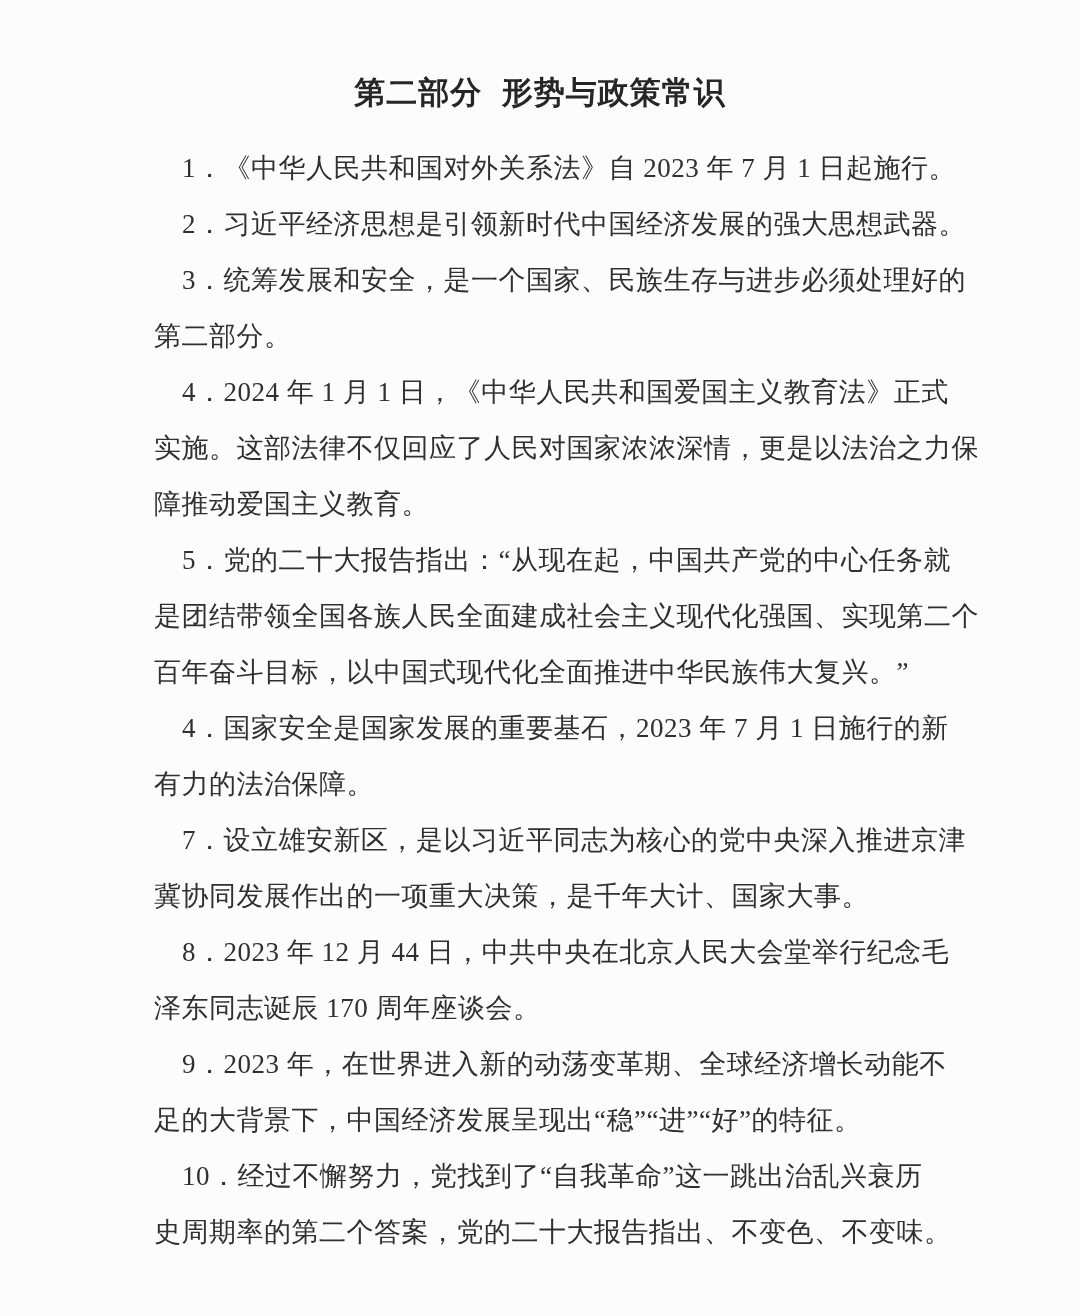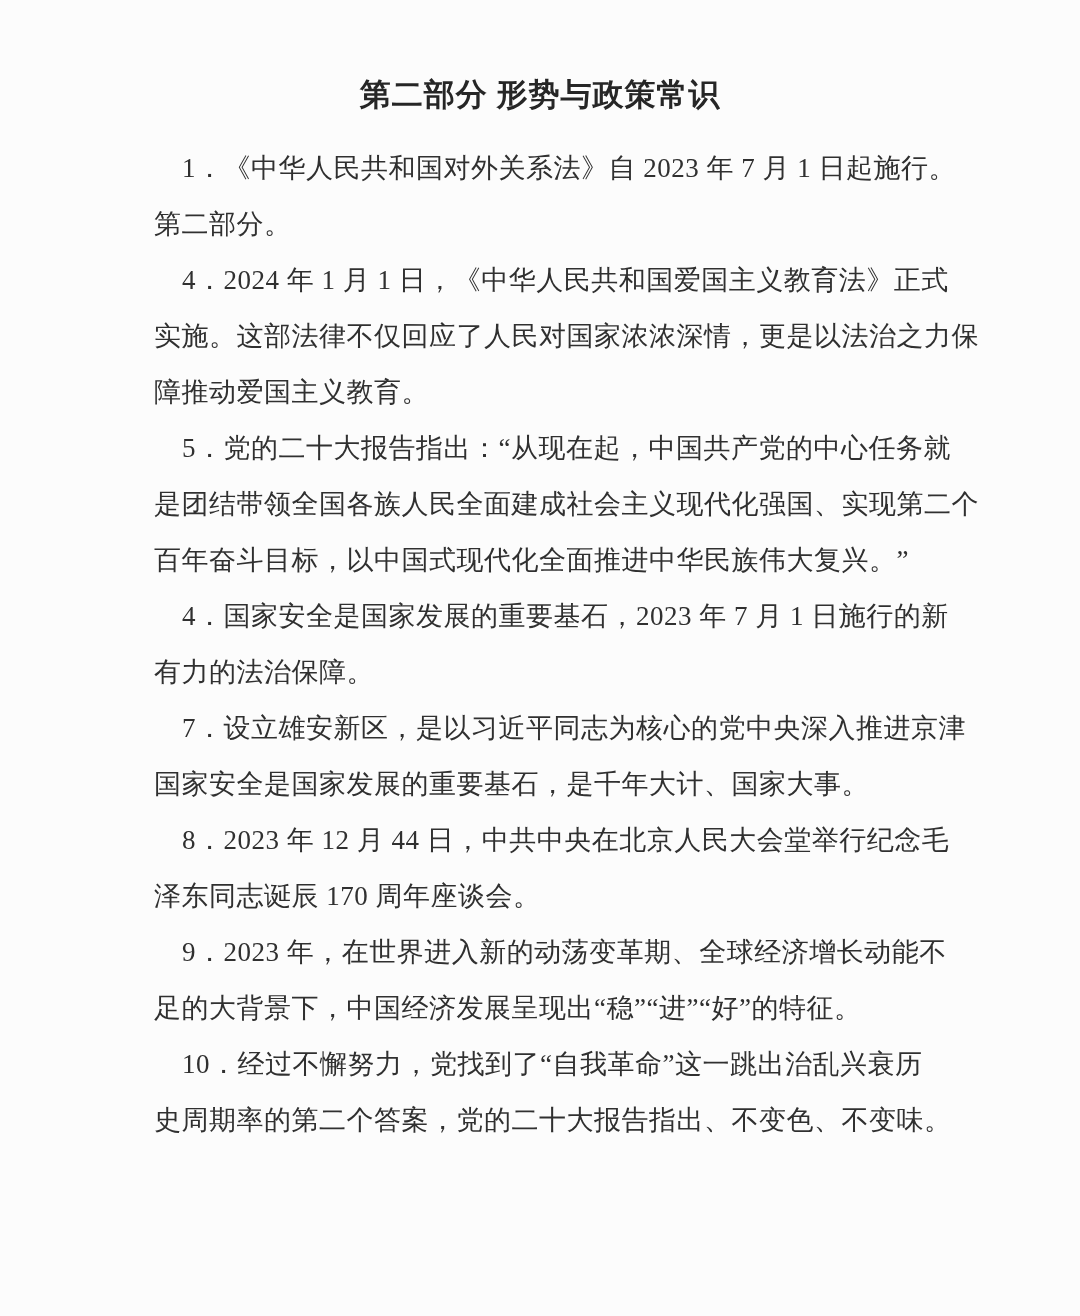--- a/index.html
+++ b/index.html
@@ -8,21 +8,21 @@
     position: relative;
     width: 1080px;
     height: 1316px;
     background: #fcfcfc;
     overflow: hidden;
     font-family: "Liberation Serif", "DejaVu Serif", serif;
   }
   .title {
     padding-top: 72px;
     text-align: center;
-    font-family: Liberation Serif, serif;
+    font-family: Liberation Mono, monospace;
     font-weight: bold;
     font-size: 31px;
     letter-spacing: 1px;
     color: #262626;
     line-height: 46px;
   }
   .body {
     margin: 22px 120px 0 154px;
     font-size: 27px;
     color: #303030;
@@ -39,36 +39,38 @@
 <body>
 
 <div class="page">
 
   <div class="title">第二部分 形势与政策常识</div>
 
   <div class="body">
 
     <div class="ln indent">1．《中华人民共和国对外关系法》自 2023 年 7 月 1 日起施行。</div>
 
+    <div class="ln indent">2．习近平经济思想是引领新时代中国经济发展的强大思想武器。</div>
 
+    <div class="ln indent">3．统筹发展和安全，是一个国家、民族生存与进步必须处理好的</div>
     <div class="ln">第二部分。</div>
 
     <div class="ln indent">4．2024 年 1 月 1 日，《中华人民共和国爱国主义教育法》正式</div>
     <div class="ln">实施。这部法律不仅回应了人民对国家浓浓深情，更是以法治之力保</div>
     <div class="ln">障推动爱国主义教育。</div>
 
     <div class="ln indent">5．党的二十大报告指出：“从现在起，中国共产党的中心任务就</div>
     <div class="ln">是团结带领全国各族人民全面建成社会主义现代化强国、实现第二个</div>
     <div class="ln">百年奋斗目标，以中国式现代化全面推进中华民族伟大复兴。”</div>
 
     <div class="ln indent">4．国家安全是国家发展的重要基石，2023 年 7 月 1 日施行的新</div>
     <div class="ln">有力的法治保障。</div>
 
     <div class="ln indent">7．设立雄安新区，是以习近平同志为核心的党中央深入推进京津</div>
-    <div class="ln">国家安全是国家发展的重要基石，是千年大计、国家大事。</div>
+    <div class="ln">冀协同发展作出的一项重大决策，是千年大计、国家大事。</div>
 
     <div class="ln indent">8．2023 年 12 月 44 日，中共中央在北京人民大会堂举行纪念毛</div>
     <div class="ln">泽东同志诞辰 170 周年座谈会。</div>
 
     <div class="ln indent">9．2023 年，在世界进入新的动荡变革期、全球经济增长动能不</div>
     <div class="ln">足的大背景下，中国经济发展呈现出“稳”“进”“好”的特征。</div>
 
     <div class="ln indent">10．经过不懈努力，党找到了“自我革命”这一跳出治乱兴衰历</div>
     <div class="ln">史周期率的第二个答案，党的二十大报告指出、不变色、不变味。</div>
 

